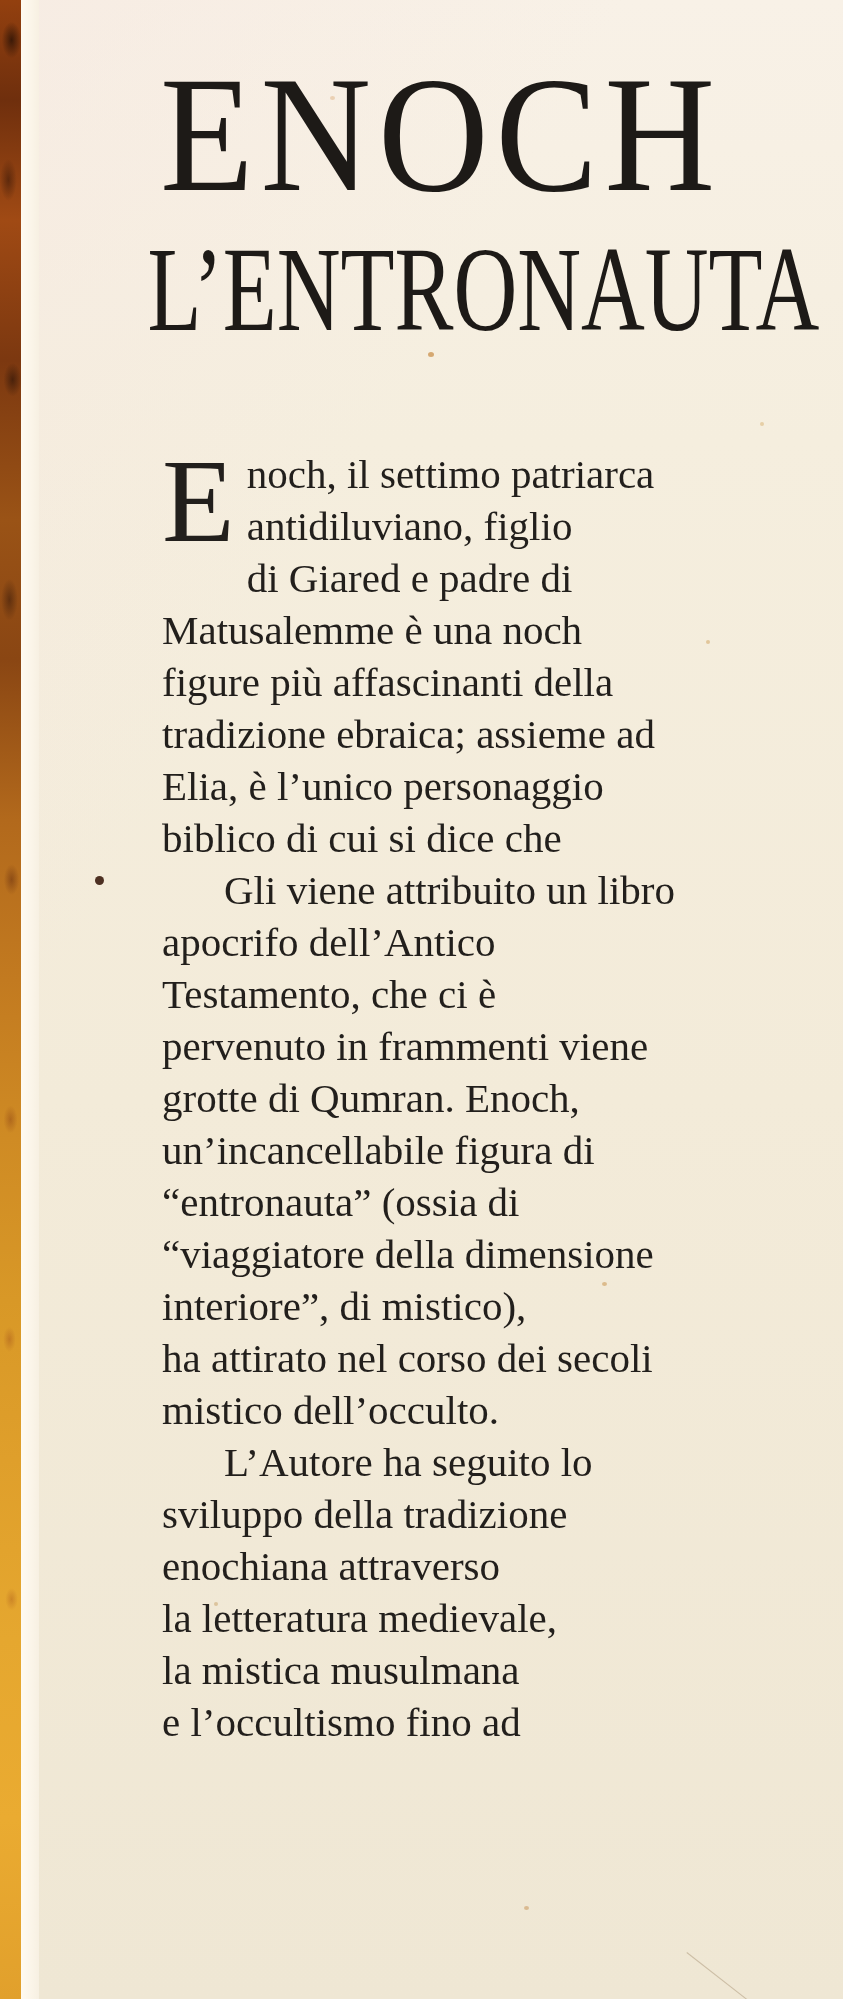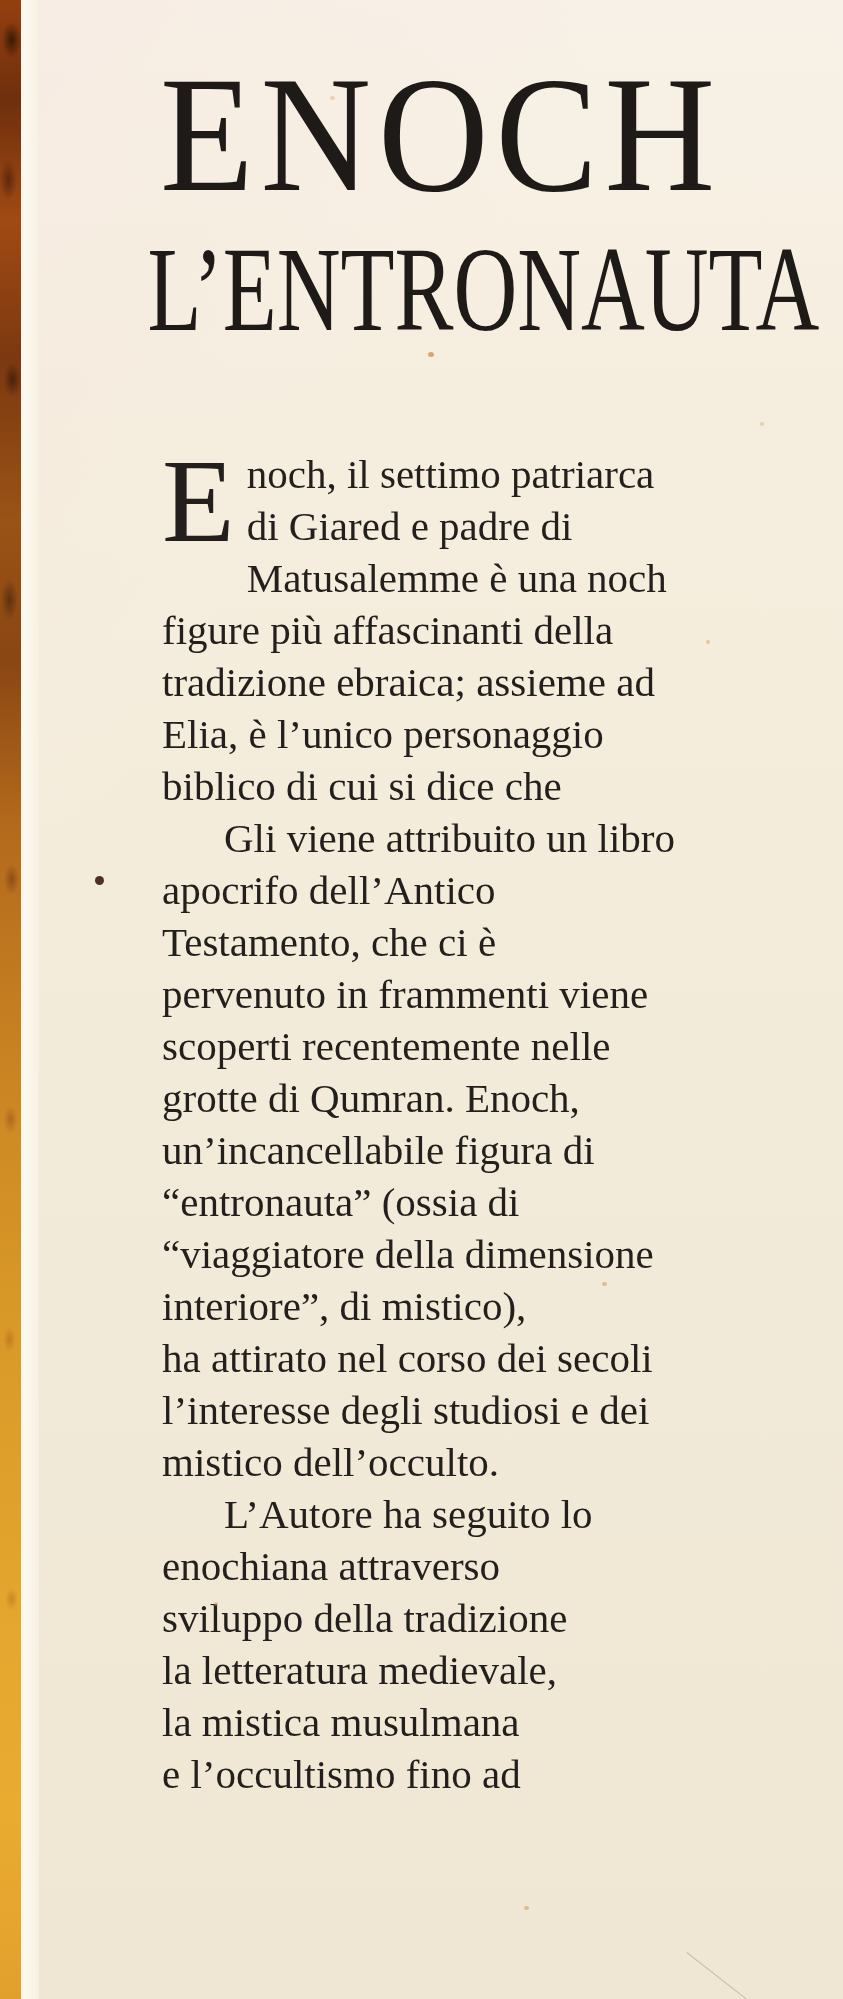--- a/index.html
+++ b/index.html
@@ -85,46 +85,45 @@
   <div class="paper">
     <div class="title-block">
       <h1 class="book-title">ENOCH</h1>
       <h2 class="book-subtitle">L’ENTRONAUTA</h2>
     </div>
 
     <div class="flap-text">
         <div class="para">
           <span class="dropcap">E</span>
           <div class="line">noch, il settimo patriarca</div>
+          <div class="line">antidiluviano, figlio</div>
           <div class="line">di Giared e padre di</div>
           <div class="line">Matusalemme è una noch</div>
           <div class="line">figure più affascinanti della</div>
           <div class="line">tradizione ebraica; assieme ad</div>
           <div class="line">Elia, è l’unico personaggio</div>
           <div class="line">biblico di cui si dice che</div>
         </div>
         <div class="para indent">
           <div class="line">Gli viene attribuito un libro</div>
           <div class="line">apocrifo dell’Antico</div>
           <div class="line">Testamento, che ci è</div>
           <div class="line">pervenuto in frammenti viene</div>
-          <div class="line">scoperti recentemente nelle</div>
           <div class="line">grotte di Qumran. Enoch,</div>
           <div class="line">un’incancellabile figura di</div>
           <div class="line">“entronauta” (ossia di</div>
           <div class="line">“viaggiatore della dimensione</div>
           <div class="line">interiore”, di mistico),</div>
           <div class="line">ha attirato nel corso dei secoli</div>
-          <div class="line">l’interesse degli studiosi e dei</div>
           <div class="line">mistico dell’occulto.</div>
         </div>
         <div class="para indent">
           <div class="line">L’Autore ha seguito lo</div>
+          <div class="line">sviluppo della tradizione</div>
           <div class="line">enochiana attraverso</div>
-          <div class="line">sviluppo della tradizione</div>
           <div class="line">la letteratura medievale,</div>
           <div class="line">la mistica musulmana</div>
           <div class="line">e l’occultismo fino ad</div>
         </div>
       </div>
   </div>
 
   <div class="speck" style="left:95px;top:876px;width:9px;height:9px;background:#4d3022;"></div>
   <div class="speck" style="left:428px;top:352px;width:6px;height:5px;background:rgba(205,150,85,.8);"></div>
   <div class="speck" style="left:602px;top:1282px;width:5px;height:4px;background:rgba(205,155,90,.6);"></div>

